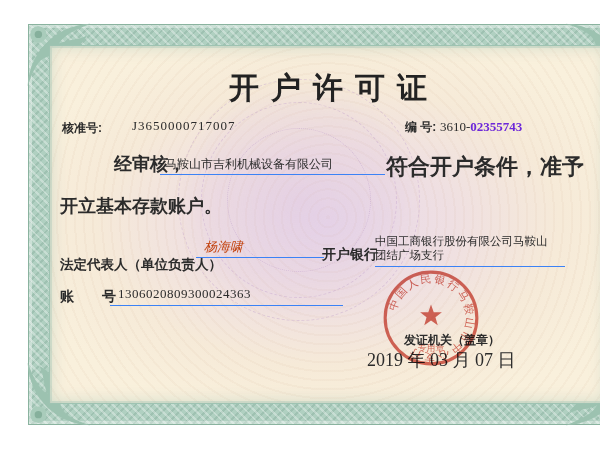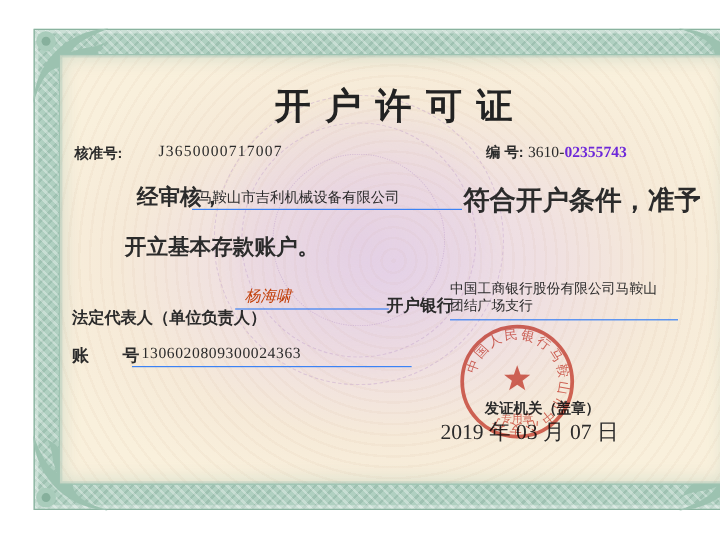--- a/index.html
+++ b/index.html
@@ -98,21 +98,21 @@
 
   <div class="t" style="left:377px;top:95px;font-size:13px;">
     <span class="lbl" style="font-size:12px;">编 号:</span>
     <span class="ser">3610-</span><span class="ser red">02355743</span>
   </div>
 
   <div class="t lbl" style="left:86px;top:128px;font-size:18px;">经审核，</div>
   <div class="t ser u" style="left:132px;top:132px;width:220px;height:18px;font-size:12px;padding-left:5px;">马鞍山市吉利机械设备有限公司</div>
   <div class="t lbl" style="left:358px;top:128px;font-size:22px;">符合开户条件，准予</div>
 
-  <div class="t lbl" style="left:32px;top:170px;font-size:18px;margin-left:44px;">开立基本存款账户。</div>
+  <div class="t lbl" style="left:32px;top:170px;font-size:18px;">开立基本存款账户。</div>
 
   <div class="t lbl" style="left:32px;top:232px;font-size:13.5px;">法定代表人（单位负责人）</div>
   <div class="t ser u" style="left:168px;top:214px;width:120px;height:19px;font-size:13px;padding-left:8px;font-style:italic;color:#c2410c;">杨海啸</div>
 
   <div class="t lbl" style="left:294px;top:222px;font-size:14px;">开户银行</div>
   <div class="t u" style="left:347px;top:210px;width:190px;height:32px;">
     <div class="ser" style="font-size:11.5px;line-height:14px;">中国工商银行股份有限公司马鞍山</div>
     <div class="ser" style="font-size:11.5px;line-height:14px;">团结广场支行</div>
   </div>
 

